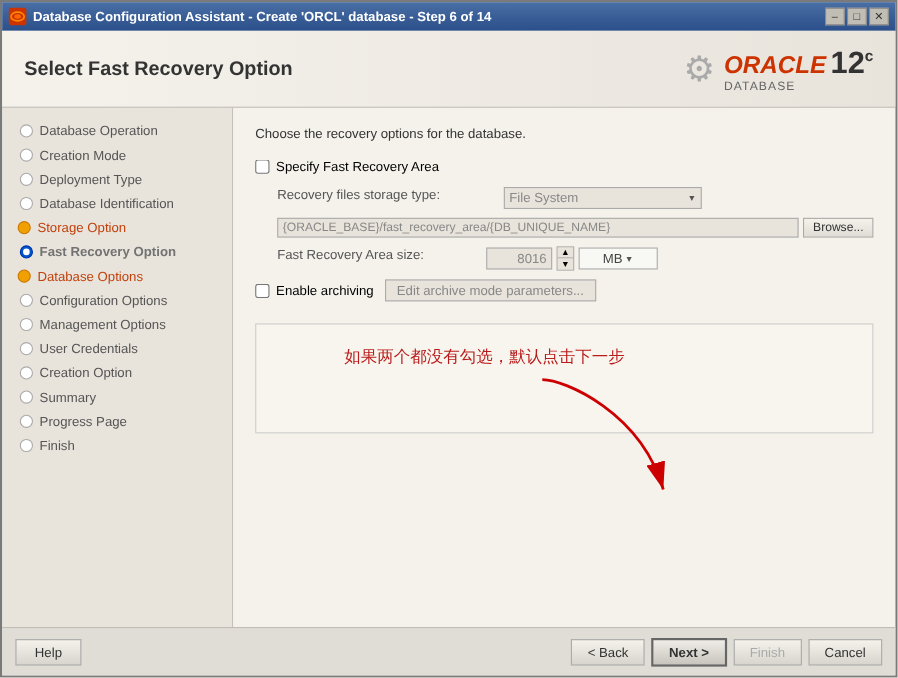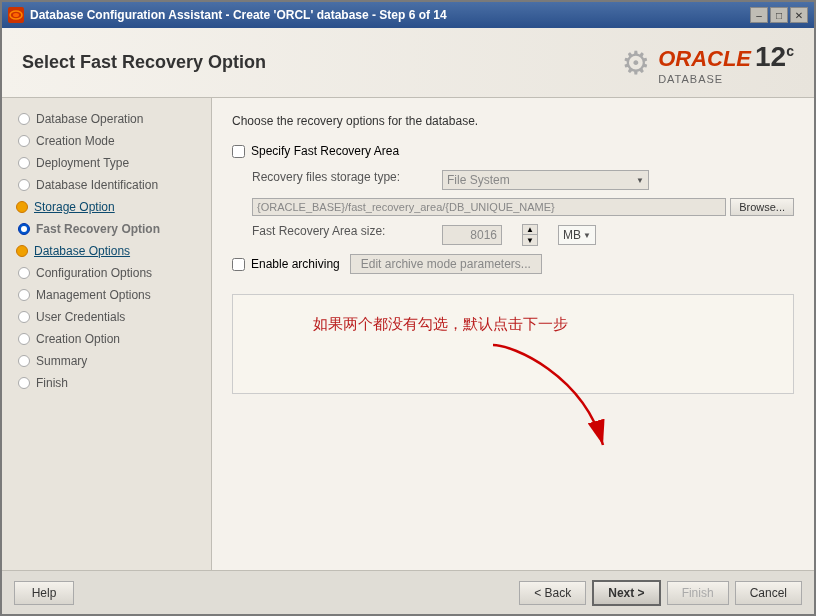--- a/index.html
+++ b/index.html
@@ -125,22 +125,21 @@
       gap: 6px;
       font-size: 12px;
       color: #555;
       cursor: default;
     }
     .sidebar-item.active {
       color: #737373;
       font-weight: bold;
     }
     .sidebar-item.link {
-      color: #0c4a6e;
-      text-decoration: underline;
+      color: #c2410c;
       cursor: pointer;
       padding-left: 14px;
     }
     .sidebar-dot {
       width: 12px;
       height: 12px;
       border-radius: 50%;
       border: 1px solid #aaa;
       background: white;
       flex-shrink: 0;
@@ -243,21 +242,21 @@
       background: linear-gradient(to bottom, #f5f2ec, #e0ddd6);
       border: 1px solid #aaa;
       padding: 2px 8px;
       font-size: 11px;
       cursor: pointer;
       color: #333;
     }
     .size-row {
       display: flex;
       align-items: center;
-      gap: 20px;
+      gap: 4px;
     }
     .size-input {
       background: #f8f8f4;
       border: 1px solid #aaa;
       padding: 2px 4px;
       font-size: 12px;
       color: #444;
       width: 60px;
       text-align: right;
     }
@@ -274,21 +273,21 @@
       display: flex;
       align-items: center;
       justify-content: center;
       cursor: pointer;
       border-bottom: 1px solid #aaa;
       background: #e8e4dc;
     }
     .size-unit-dropdown {
       background: #f8f8f4;
       border: 1px solid #aaa;
-      padding: 2px 4px;
+      padding: 2px 21px;
       font-size: 12px;
       color: #444;
       display: flex;
       align-items: center;
       gap: 2px;
     }
     .archive-section {
       margin-top: 8px;
     }
     .archive-btn {
@@ -430,36 +429,40 @@
       <div class="sidebar-item">
         <div class="sidebar-dot"></div>
         <span>Creation Option</span>
       </div>
       <div class="sidebar-item">
         <div class="sidebar-dot"></div>
         <span>Summary</span>
       </div>
       <div class="sidebar-item">
         <div class="sidebar-dot"></div>
+        <span>Progress Page</span>
+      </div>
+      <div class="sidebar-item">
+        <div class="sidebar-dot"></div>
         <span>Finish</span>
       </div>
     </div>
 
     <div class="content-area">
       <p class="instruction-text">Choose the recovery options for the database.</p>
 
       <div class="checkbox-row option-section">
         <input type="checkbox" id="specify-fra" style="">
         <label for="specify-fra">Specify Fast Recovery Area</label>
       </div>
 
       <div class="form-row">
         <div class="form-label">Recovery files storage type:</div>
         <div class="form-control">
-          <div class="dropdown input-field disabled" style="width:207px;">
+          <div class="dropdown input-field disabled" style="width:180px;margin-left:16px;">
             <span>File System</span>
             <span style="flex:1"></span>
             <span class="dropdown-arrow">▼</span>
           </div>
         </div>
       </div>
 
       <div class="form-row">
         <div class="form-control">
           <input type="text" class="path-field" style="width: 320px; background: rgb(232, 228, 220); color: rgb(136, 136, 136);" value="{ORACLE_BASE}/fast_recovery_area/{DB_UNIQUE_NAME}">

